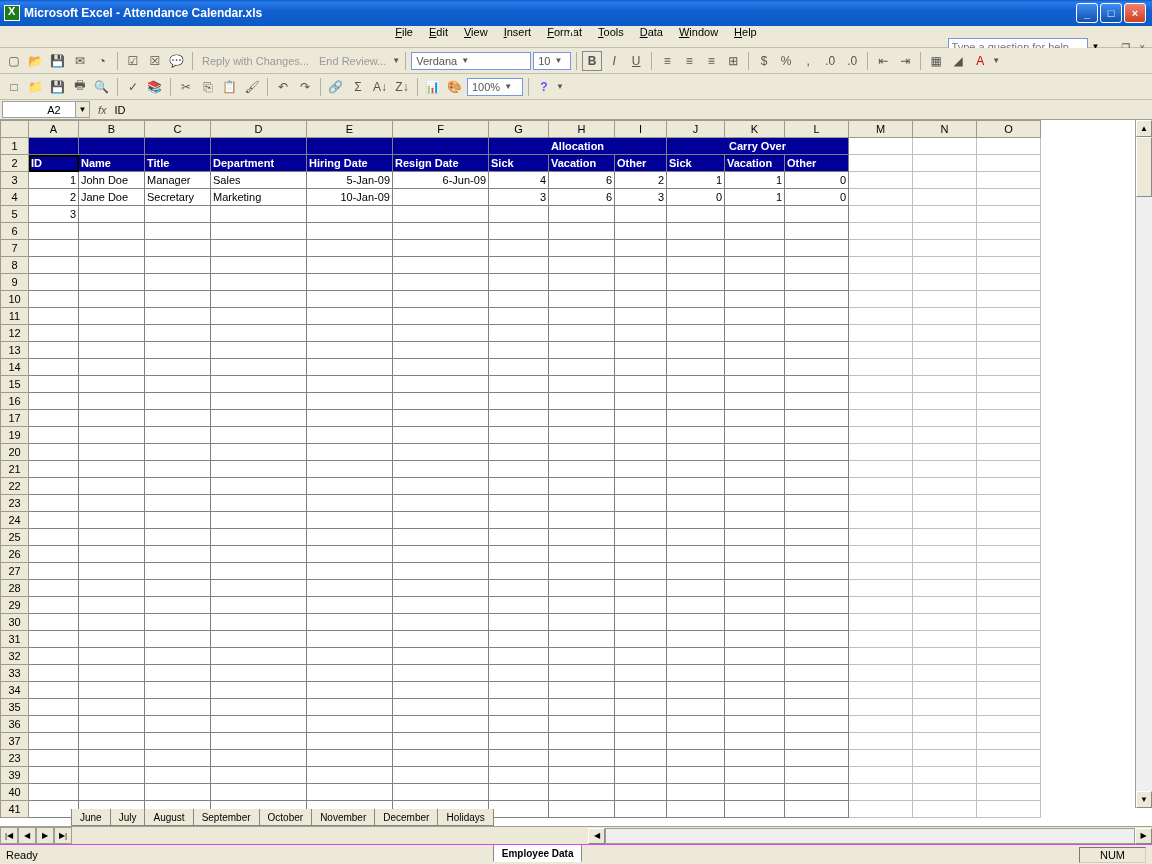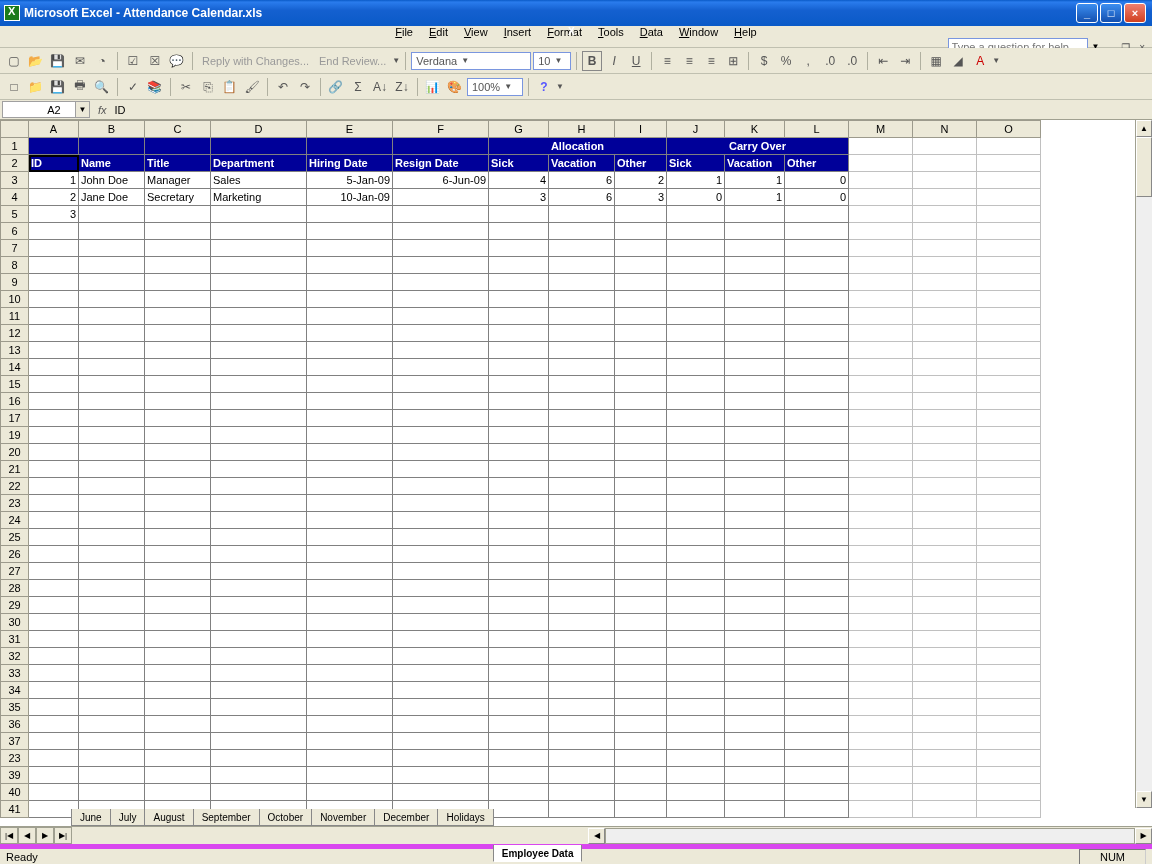--- a/index.html
+++ b/index.html
@@ -87,21 +87,21 @@
   height:18px;background:#ece9d8;display:flex;align-items:center;border-top:1px solid #a0a090;font-size:10px;
 }
 .sheet-nav{display:flex;}
 .sheet-nav .nb{width:18px;height:17px;border:1px solid #a0a090;background:#ece9d8;display:flex;align-items:center;justify-content:center;font-size:8px;}
 .tab{padding:0 8px;border:1px solid #888;border-top:none;background:#ece9d8;margin-left:-1px;height:17px;display:flex;align-items:center;position:relative;}
 .tab.active{background:#fff;font-weight:bold;border-bottom:1px solid #fff;margin-top:36px;}
 .tab::before{content:"";}
 .hscroll{flex:1;display:flex;margin-left:6px;}
 .hscroll .track{flex:1;background:#efefef;border:1px solid #a0a090;}
 .hscroll .btn{width:17px;height:16px;border:1px solid #fff;border-right-color:#888;border-bottom-color:#888;background:#ece9d8;display:flex;align-items:center;justify-content:center;font-size:8px;}
-.statusbar{height:20px;background:#ece9d8;border-top:5px solid #d946ef;display:flex;align-items:center;padding:4px 6px;font-size:11px;}
+.statusbar{height:20px;background:#ece9d8;border-top:1px solid #d946ef;display:flex;align-items:center;padding:4px 6px;font-size:11px;}
 .statusbar .right{margin-left:auto;display:flex;gap:20px;}
 .status-cell{border:1px inset #ccc;padding:0 20px;height:16px;display:flex;align-items:center;}
 </style>
 </head>
 <body>
 
 <div class="titlebar">
   <span class="ico"></span>
   <span>Microsoft Excel - Attendance Calendar.xls</span>
   <span class="spacer"></span>

